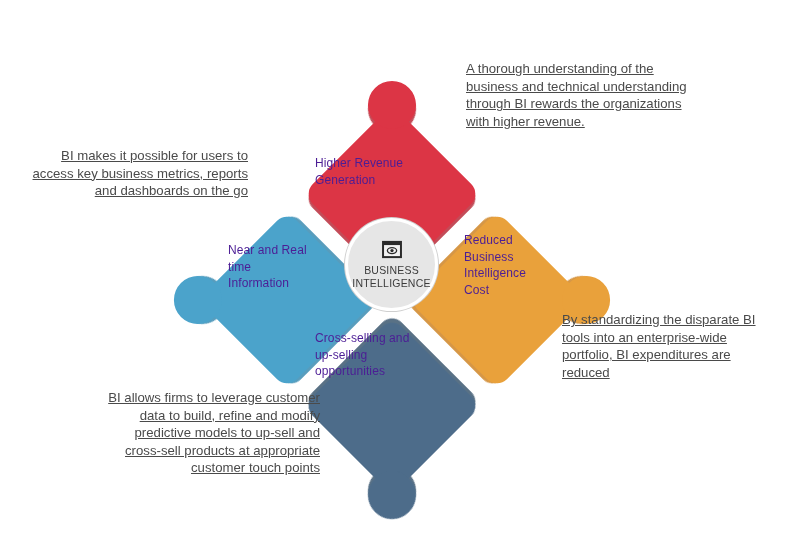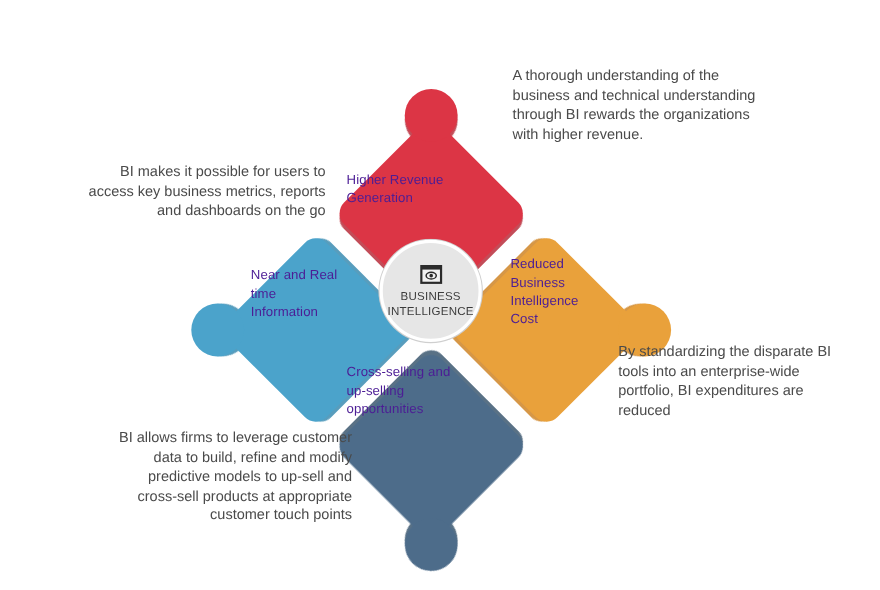--- a/index.html
+++ b/index.html
@@ -81,23 +81,24 @@
     white-space: pre-line;
   }
 
   
   .desc {
     position: absolute;
     color: #4a4a4a;
     font-size: 13.2px;
     line-height: 17.5px;
     white-space: pre-line;
+    text-decoration: underline;
   }
   #desc-top-right    { left: 466px; top: 60px;  width: 230px; text-align: left; }
-  #desc-top-left     { left: 30px;  top: 147px; width: 218px; text-align: right; margin-left: 48px; }
+  #desc-top-left     { left: 30px;  top: 147px; width: 218px; text-align: right; }
   #desc-bottom-right { left: 562px; top: 311px; width: 200px; text-align: left; }
   #desc-bottom-left  { left: 96px;  top: 389px; width: 224px; text-align: right; }
 </style>
 </head>
 <body>
 
 <div id="canvas">
 
   <svg id="diagram-svg" viewBox="0 0 800 536">
     <defs>

